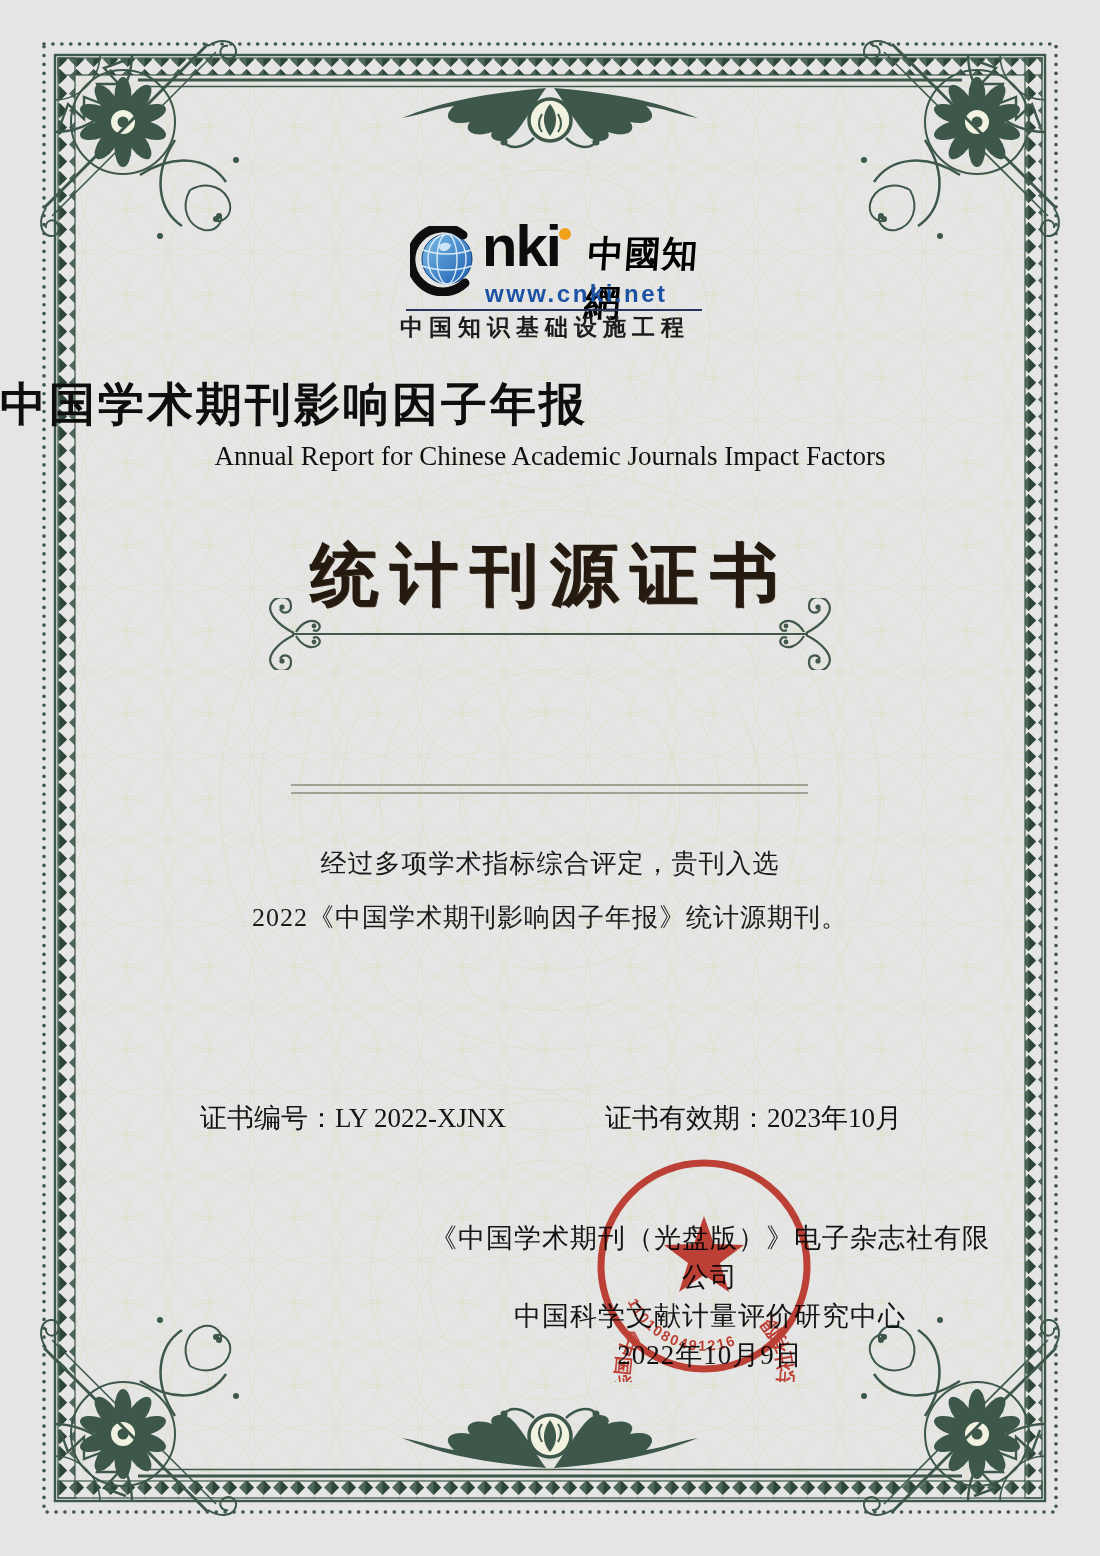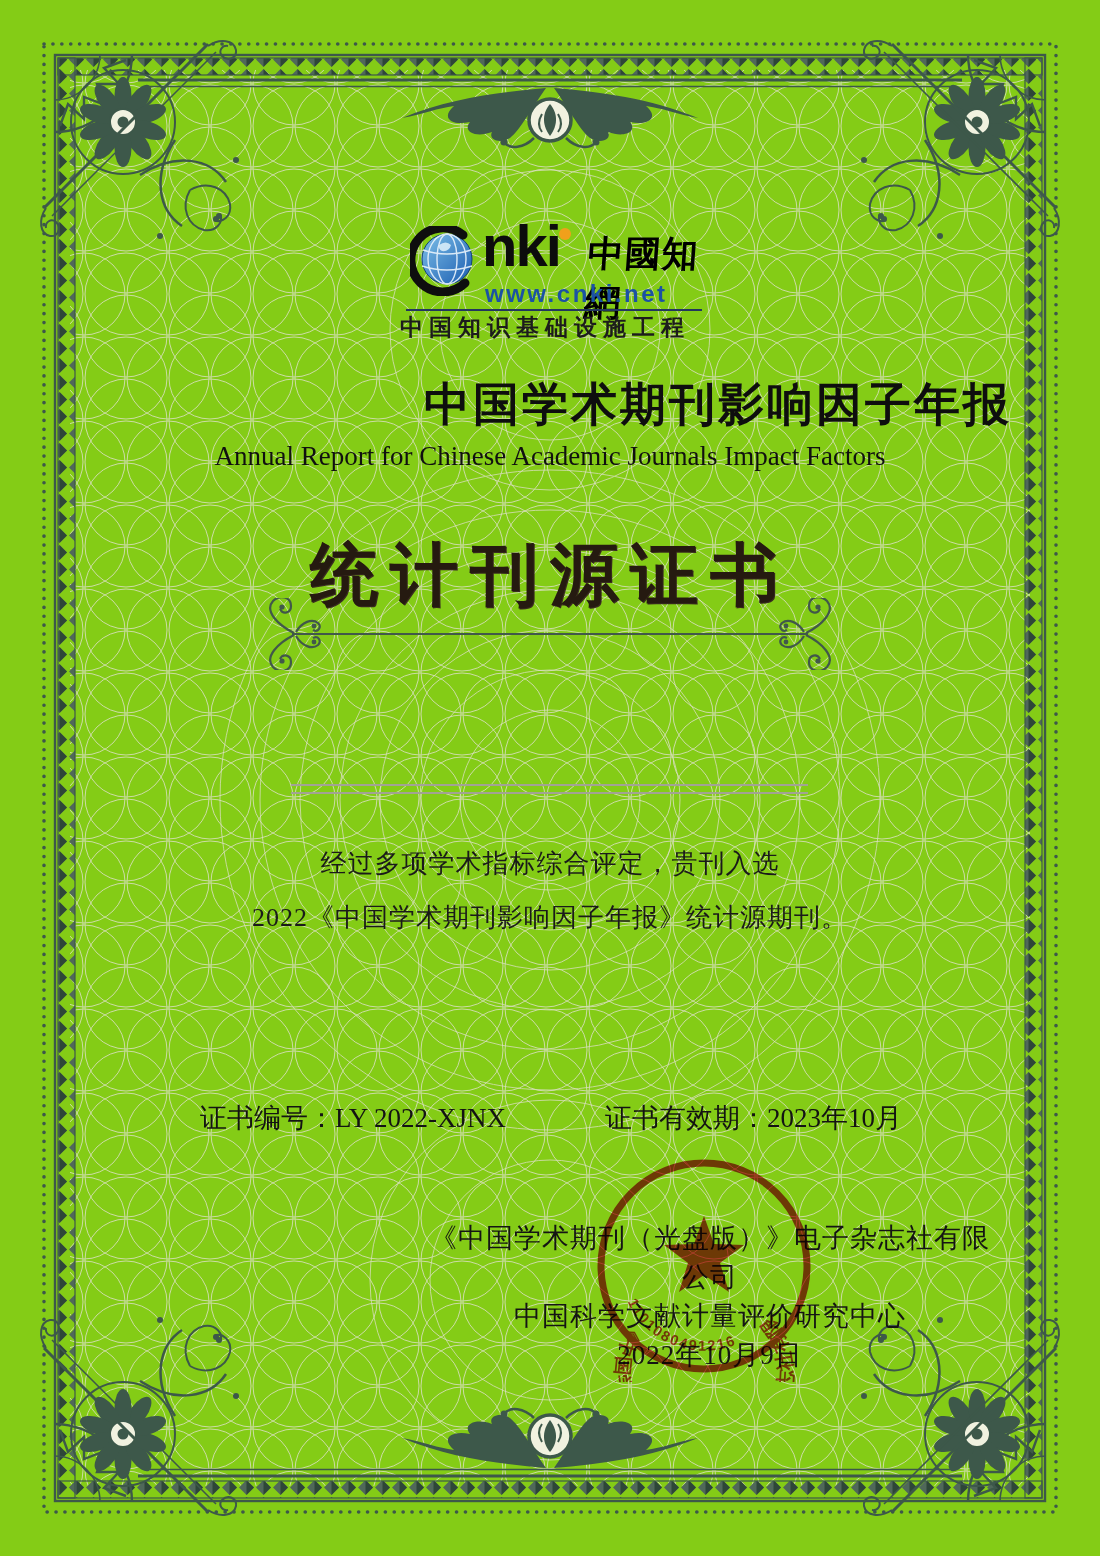--- a/index.html
+++ b/index.html
@@ -1,38 +1,38 @@
 <!DOCTYPE html>
 <html><head>
 <meta charset="utf-8">
 <style>
   html,body{margin:0;padding:0;background:#888;}
   .page{
     position:relative;width:1100px;height:1556px;margin:0 auto;
-    background:#84cc16;overflow:hidden;
+    background:#e5e5e5;overflow:hidden;
     font-family:"Liberation Serif","DejaVu Serif",serif;
     color:#161616;
   }
   .abs{position:absolute;}
   svg{display:block;}
   
   .logo{left:390px;top:224px;width:336px;height:114px;}
   .logo .globe{left:20px;top:2px;}
   .logo .brand{left:92px;top:-12px;font-family:"Liberation Sans","DejaVu Sans",sans-serif;
                font-weight:bold;font-size:58px;letter-spacing:-2px;color:#0c0c0c;}
   .logo .idot{left:169px;top:4px;width:12px;height:12px;border-radius:50%;background:#f0a01b;}
   .logo .brand-cn{left:196px;top:6px;font-weight:bold;font-size:36px;color:#000;
                   letter-spacing:1px;transform:skewX(-4deg);}
   .logo .url{left:95px;top:56px;font-family:"Liberation Sans","DejaVu Sans",sans-serif;
              font-weight:bold;font-size:24px;letter-spacing:2.5px;color:#1b52a4;}
   .logo .rule{left:16px;top:85px;width:296px;height:2px;background:#23365e;}
   .logo .slogan{left:10px;top:88px;width:316px;font-weight:bold;
                 font-size:23px;letter-spacing:6px;color:#1c1c1c;}
   
-  .title-zh{left:0;top:374px;width:1012px;text-align:right;
+  .title-zh{left:0;top:374px;width:1012px;text-align:left;
             font-family:"Liberation Sans","DejaVu Sans",sans-serif;
             font-weight:bold;font-size:46px;letter-spacing:3px;color:#0e0e0e;}
   .title-en{left:0;top:441px;width:1100px;text-align:center;
             font-size:27px;color:#101010;}
   .cert-title{left:0;top:530px;width:1100px;text-align:center;
               font-weight:bold;font-size:68px;letter-spacing:12px;color:#251a10;
               text-shadow:1px 1px 0 #3a2c20;}
   
   .recipient{left:0;top:720px;width:1100px;text-align:center;
              font-size:41px;letter-spacing:2px;color:#0c0c0c;}

